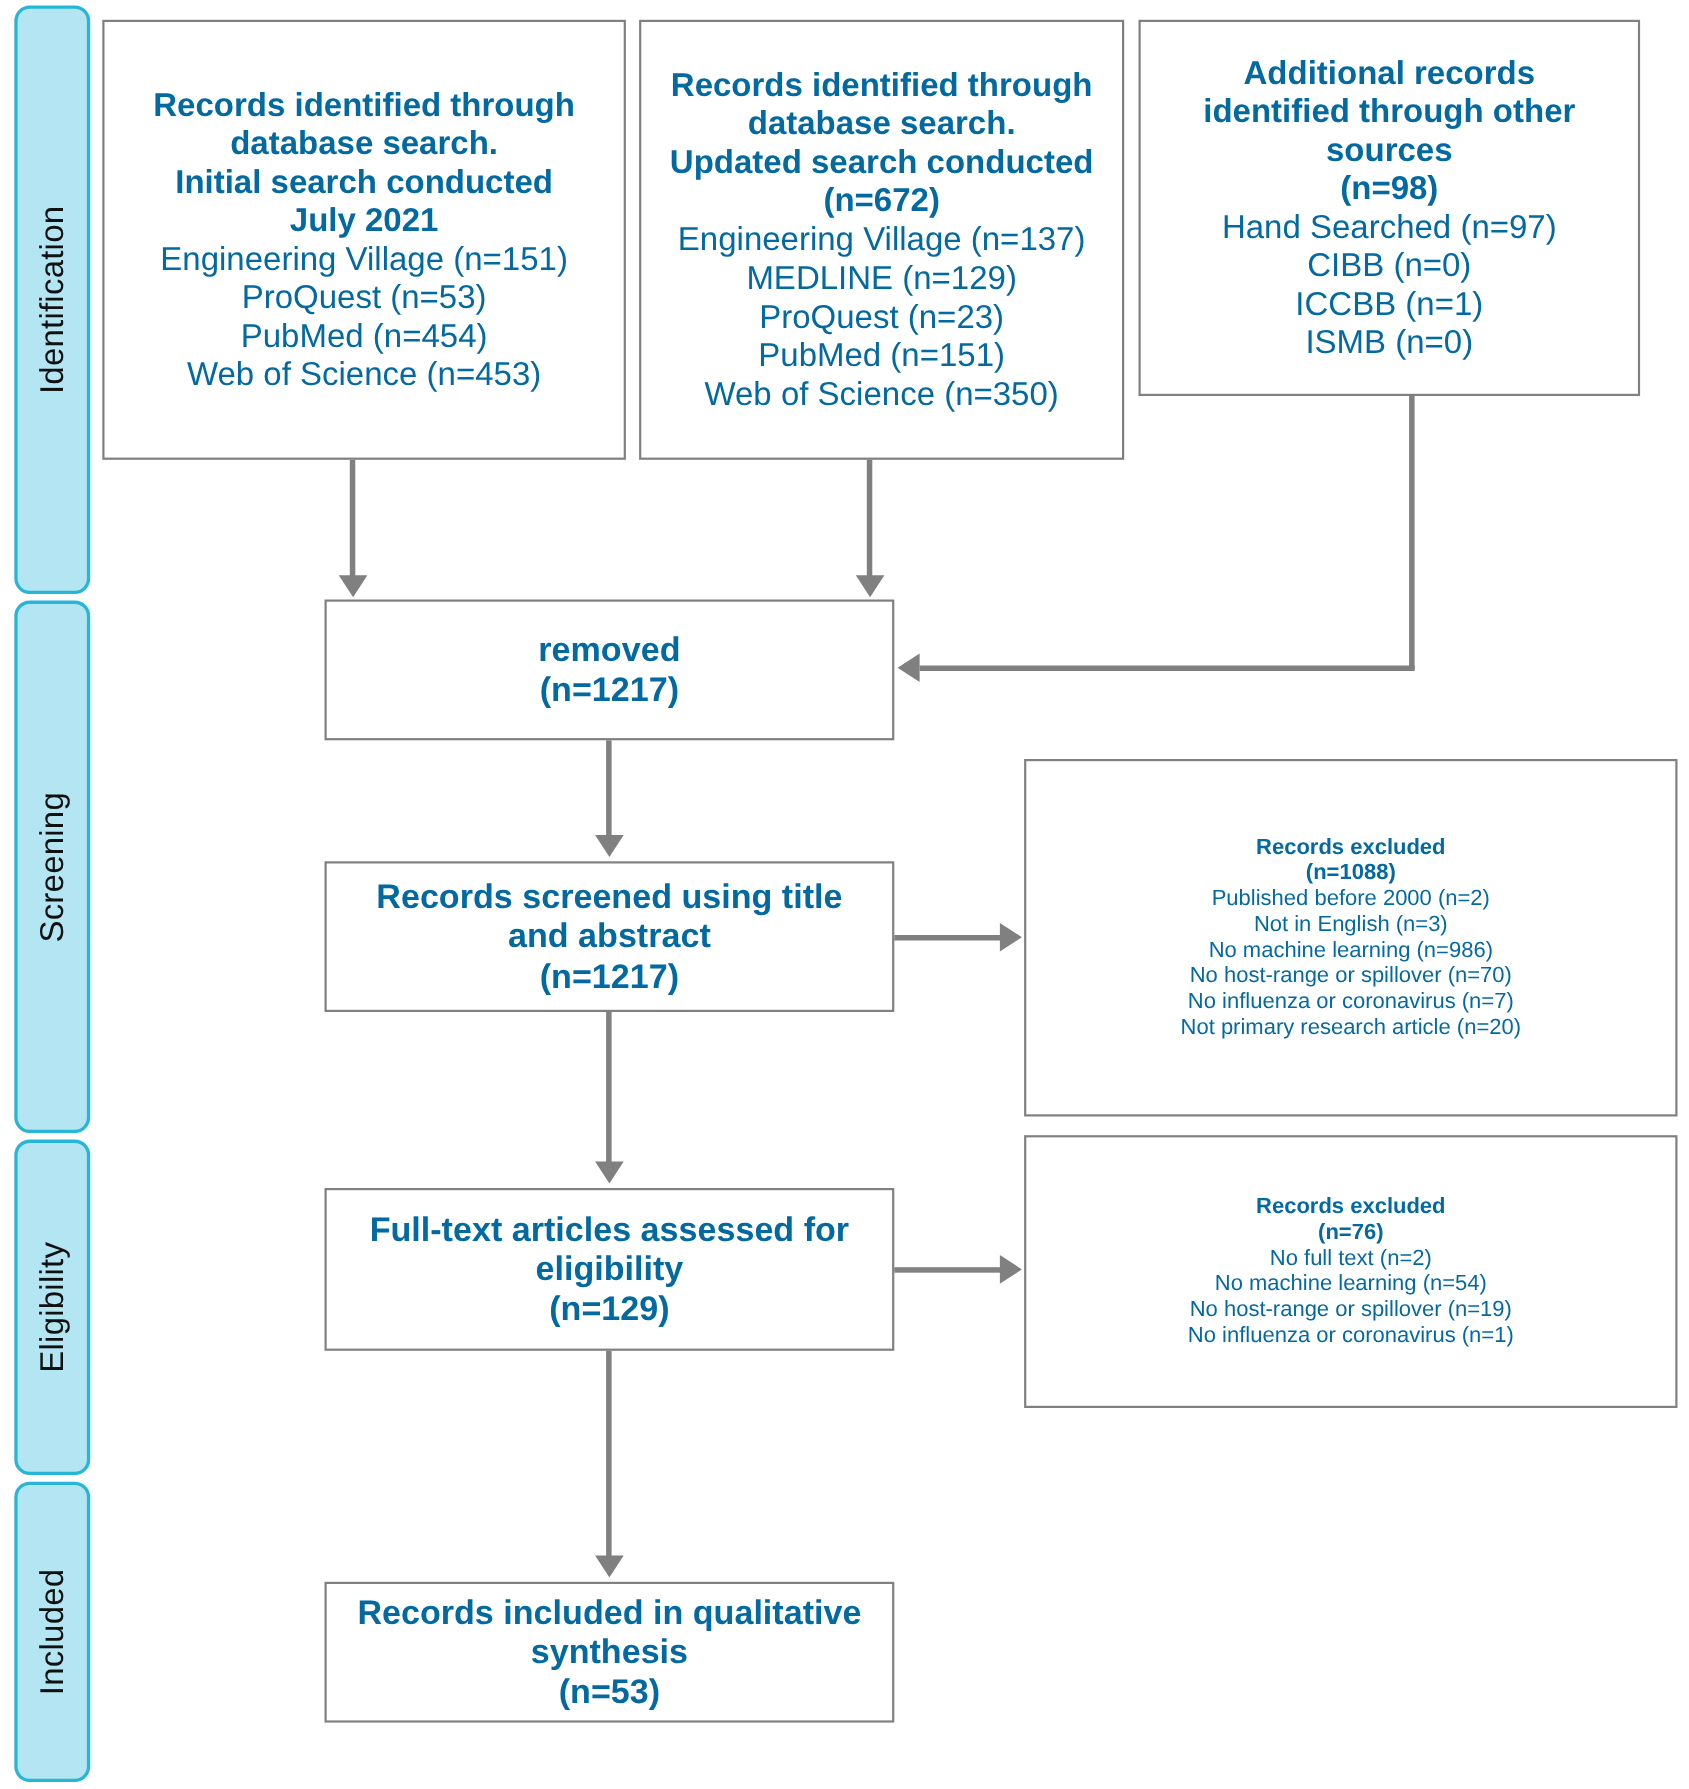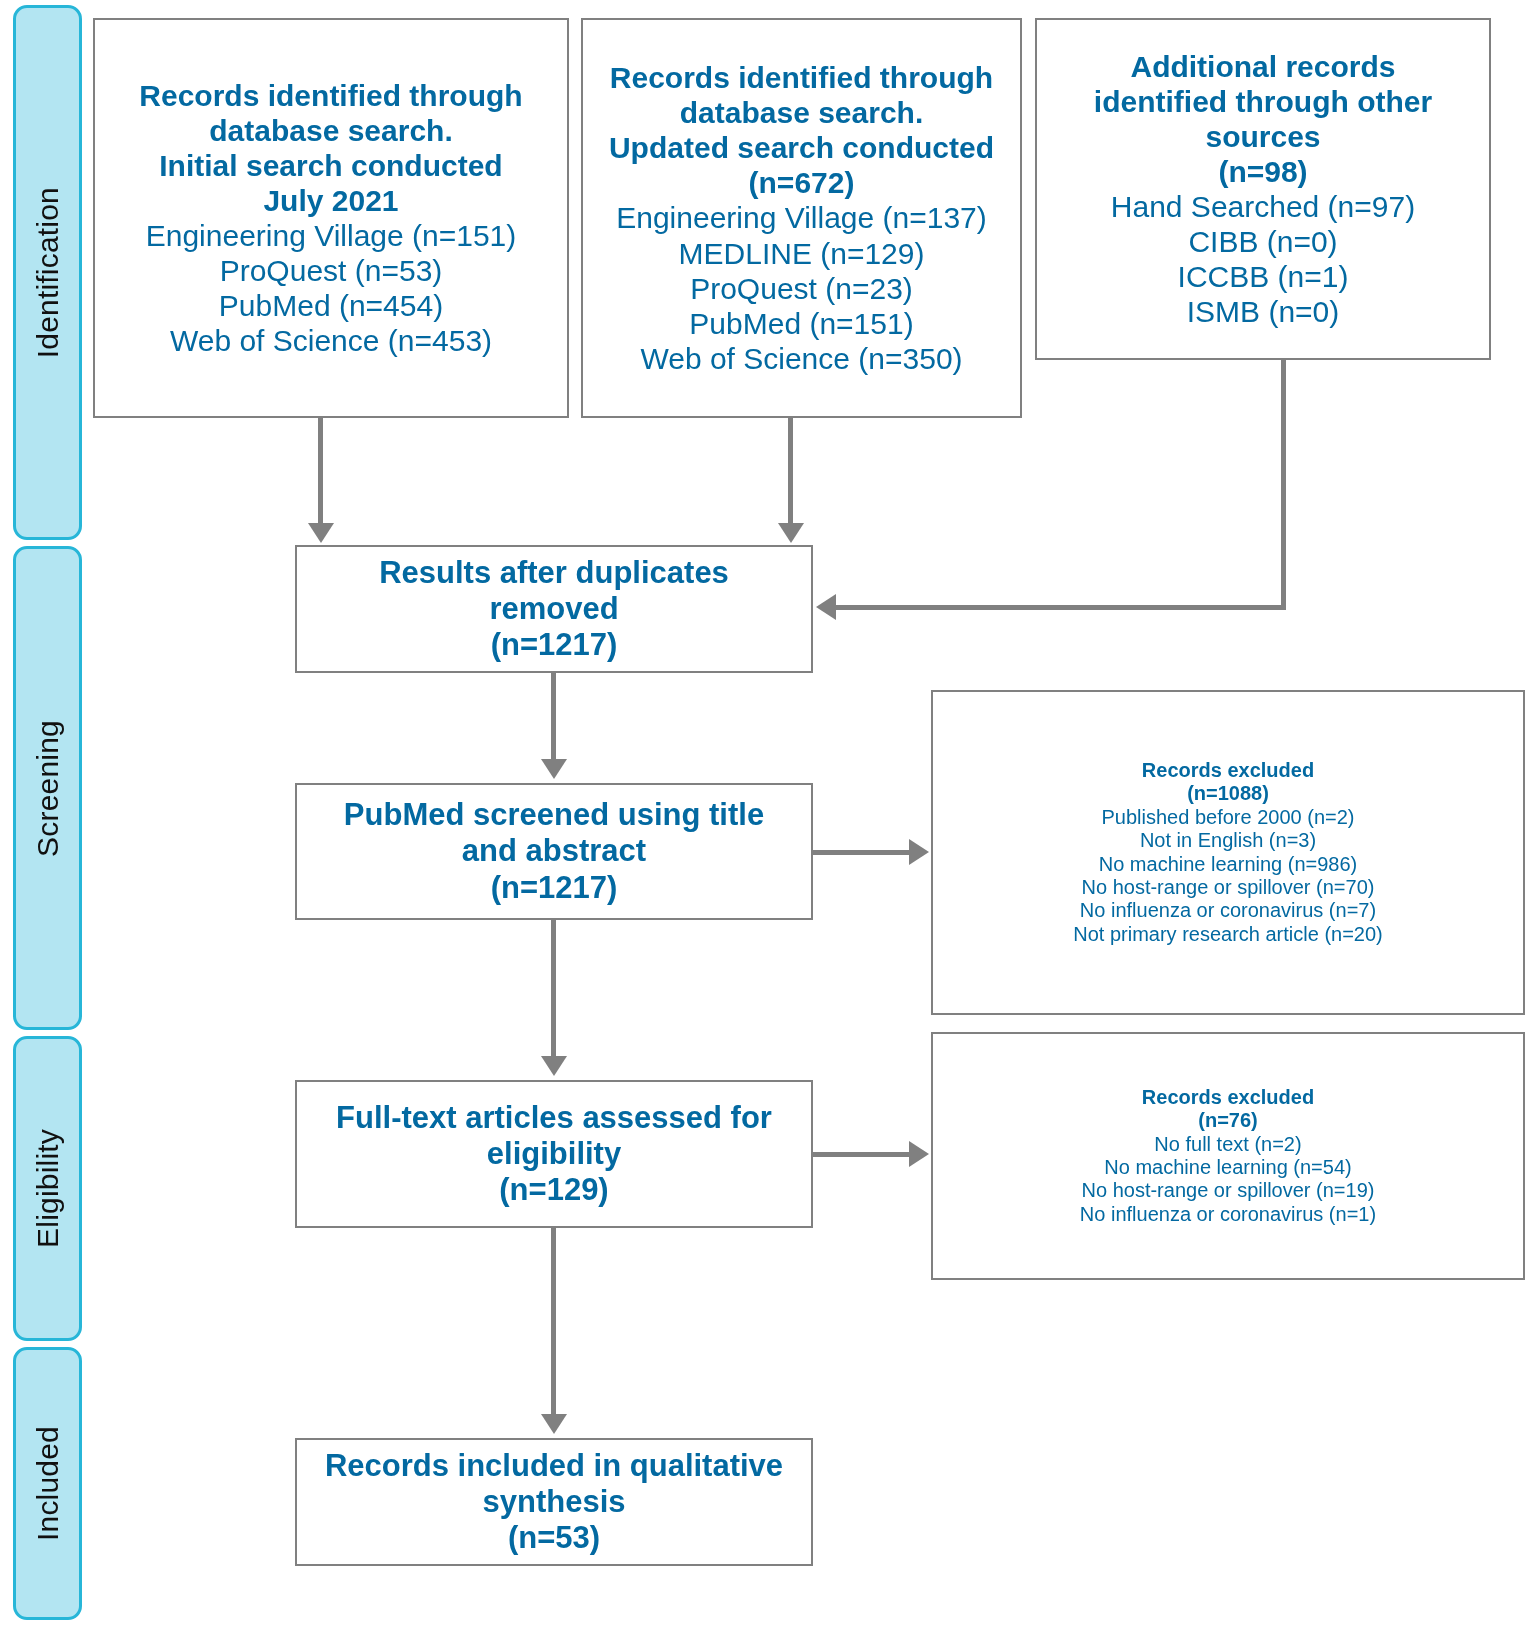--- a/index.html
+++ b/index.html
@@ -150,27 +150,26 @@
     <span class="flow-line bold">identified through other</span>
     <span class="flow-line bold">sources</span>
     <span class="flow-line bold">(n=98)</span>
     <span class="flow-line">Hand Searched (n=97)</span>
     <span class="flow-line">CIBB (n=0)</span>
     <span class="flow-line">ICCBB (n=1)</span>
     <span class="flow-line">ISMB (n=0)</span>
   </div>
 
   <div class="flow-box" style="left:295px; top:545px; width:518px; height:128px;">
-    <span class="flow-line bold">Results after duplicates</span>
     <span class="flow-line bold">removed</span>
     <span class="flow-line bold">(n=1217)</span>
   </div>
 
   <div class="flow-box" style="left:295px; top:783px; width:518px; height:137px;">
-    <span class="flow-line bold">PubMed screened using title</span>
+    <span class="flow-line bold">Records screened using title</span>
     <span class="flow-line bold">and abstract</span>
     <span class="flow-line bold">(n=1217)</span>
   </div>
 
   <div class="flow-box fs-29" style="left:931px; top:690px; width:594px; height:325px;">
     <span class="flow-line bold">Records excluded</span>
     <span class="flow-line bold">(n=1088)</span>
     <span class="flow-line">Published before 2000 (n=2)</span>
     <span class="flow-line">Not in English (n=3)</span>
     <span class="flow-line">No machine learning (n=986)</span>

